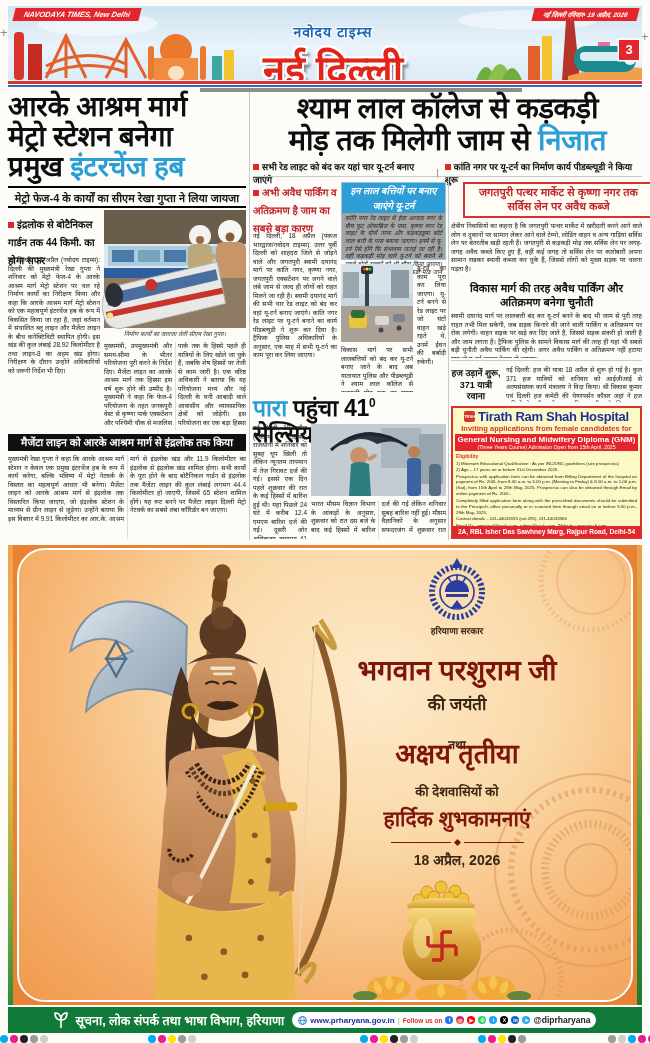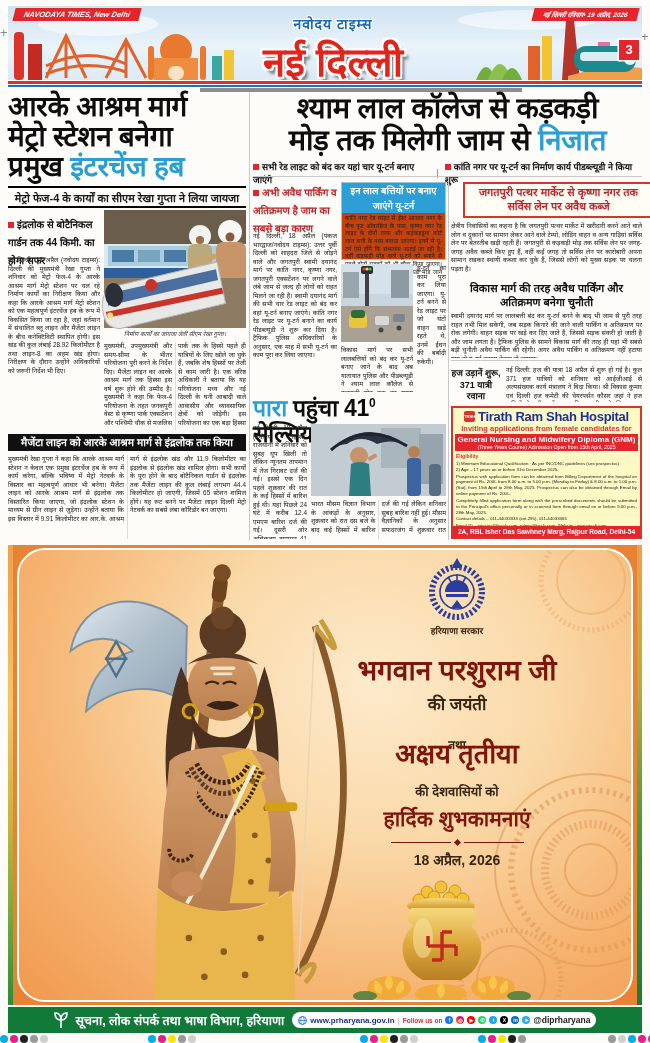--- a/index.html
+++ b/index.html
@@ -10,21 +10,21 @@
     font-family:"Liberation Sans", sans-serif; color:#1a1a1a;
   }
   .abs { position:absolute; }
 
   
   .masthead { left:8px; top:6px; width:634px; height:74px; overflow:hidden;
     background:linear-gradient(180deg,#cfe2f1 0%,#e9f3fa 55%,#dcebf6 100%); }
   .mast-tag { background:#e3262c; color:#fff; font-weight:bold; font-style:italic;
     font-size:7.5px; line-height:13px; padding:0 10px; transform:skewX(-14deg); white-space:nowrap; }
   .brand-top { color:#1868b5; font-size:14px; font-weight:bold; letter-spacing:1px;
-    text-shadow:1px 1px 0 #fff,-1px -1px 0 #fff,1px -1px 0 #fff,-1px 1px 0 #fff; text-align:center; }
+    text-shadow:1px 1px 0 #fff,-1px -1px 0 #fff,1px -1px 0 #fff,-1px 1px 0 #fff; text-align:center;margin-top:8px; }
   .brand-main { color:#e1251b; font-size:40px; font-weight:bold; letter-spacing:0px; text-align:center;
     text-shadow:2px 2px 0 #fff,-2px -2px 0 #fff,2px -2px 0 #fff,-2px 2px 0 #fff,4px 5px 3px rgba(40,40,40,.55); }
   .pagenum { background:#e3262c; color:#fff; font-weight:bold; font-size:13px;
     width:20px; height:20px; line-height:20px; text-align:center; box-shadow:0 0 0 1.5px #fff; }
   .rule-red { background:#d6342c; }
   .rule-blue { background:#2b6cb8; }
   .gray-bar { background:#8d8d8d; }
   .cropmark { color:#8a8a8a; font-size:13px; line-height:10px; }
 
   
@@ -37,21 +37,21 @@
   .bodytxt { font-size:6.4px; line-height:1.33; text-align:justify; color:#222; overflow:hidden; }
   .cols2 { column-count:2; column-gap:6px; column-rule:1px solid #ddd; }
   .sidehead { font-weight:bold; font-size:10px; line-height:1.25; color:#111; }
   .sidehead-red { font-weight:bold; font-size:10px; line-height:1.25; color:#c0272d; }
   .redsq { display:inline-block; width:6px; height:6px; background:#e3262c; margin-right:3px; }
   .caption { font-size:6px; font-style:italic; color:#333; text-align:center; }
   .vline { background:#c9c9c9; width:1px; }
   .hline { background:#c9c9c9; height:1px; }
   .bullets { display:flex; align-items:center; gap:6px; font-weight:bold; font-size:9px; color:#111; }
   .bullets .sep { color:#777; font-weight:normal; }
-  .bluebox { border:1px solid #9cc4d8; background:#c2410c; }
+  .bluebox { border:1px solid #9cc4d8; background:#a3a3a3;font-style:italic; }
   .bluebox-head { background:#2e9fd6; color:#fff; font-weight:bold; font-size:9.5px;
     text-align:center; line-height:15px; }
   .bluebox-body { font-size:5.9px; line-height:1.3; text-align:justify; color:#222; padding:2px 3px; overflow:hidden; }
   .redbox { border:2px solid #d6342c; color:#c0272d; font-weight:bold; font-size:11px;
     line-height:1.25; text-align:center; padding:2px 4px; background:#fffdf4; }
   .subcenter { font-weight:bold; font-size:11px; line-height:1.25; text-align:center; color:#111; }
   .hajtitle { font-weight:bold; font-size:9px; line-height:1.3; color:#111; text-align:center; }
 
   
   .hosp { border:2px solid #d6342c; background:#fdf9c4; display:flex; flex-direction:column; overflow:hidden; }

